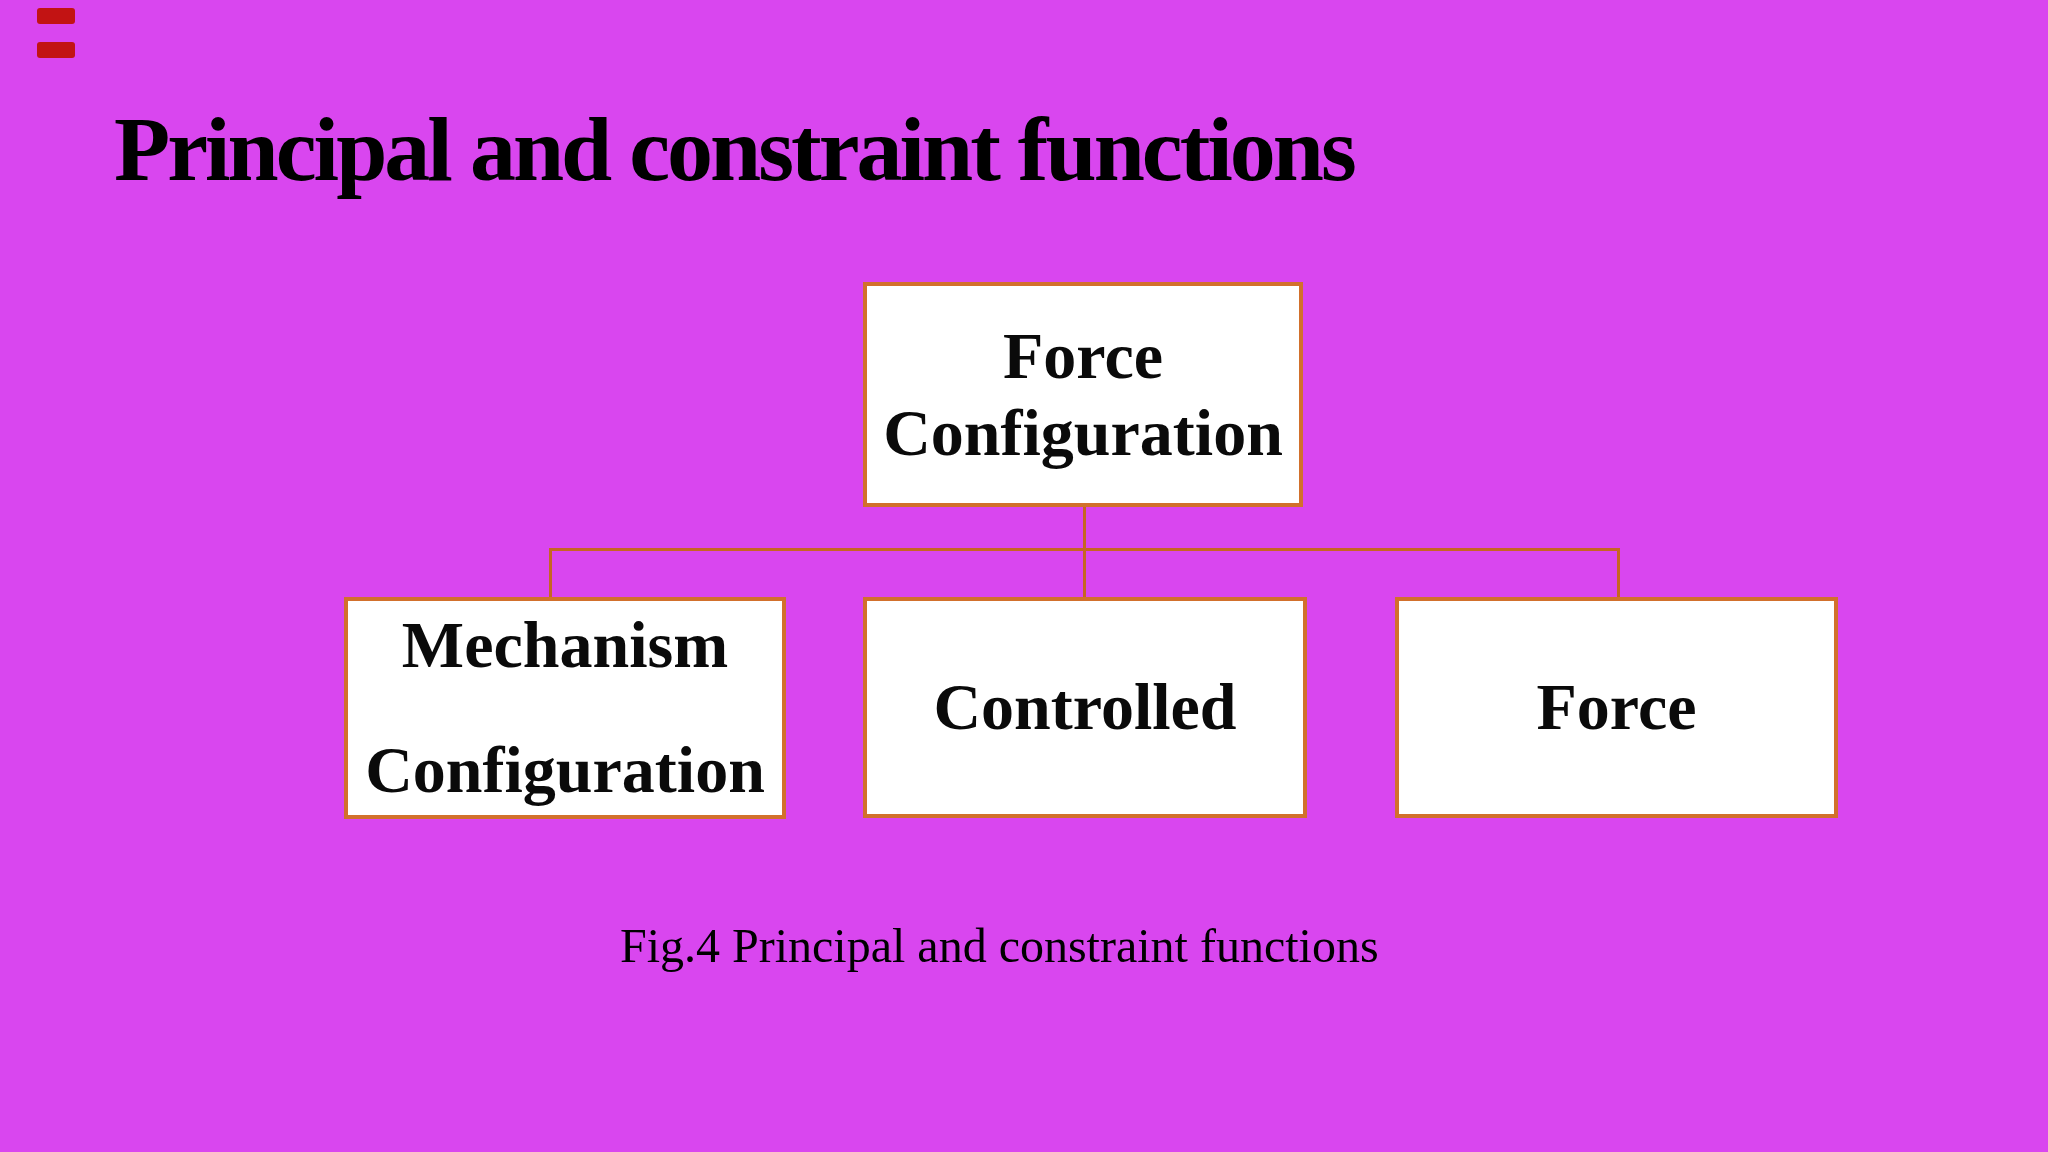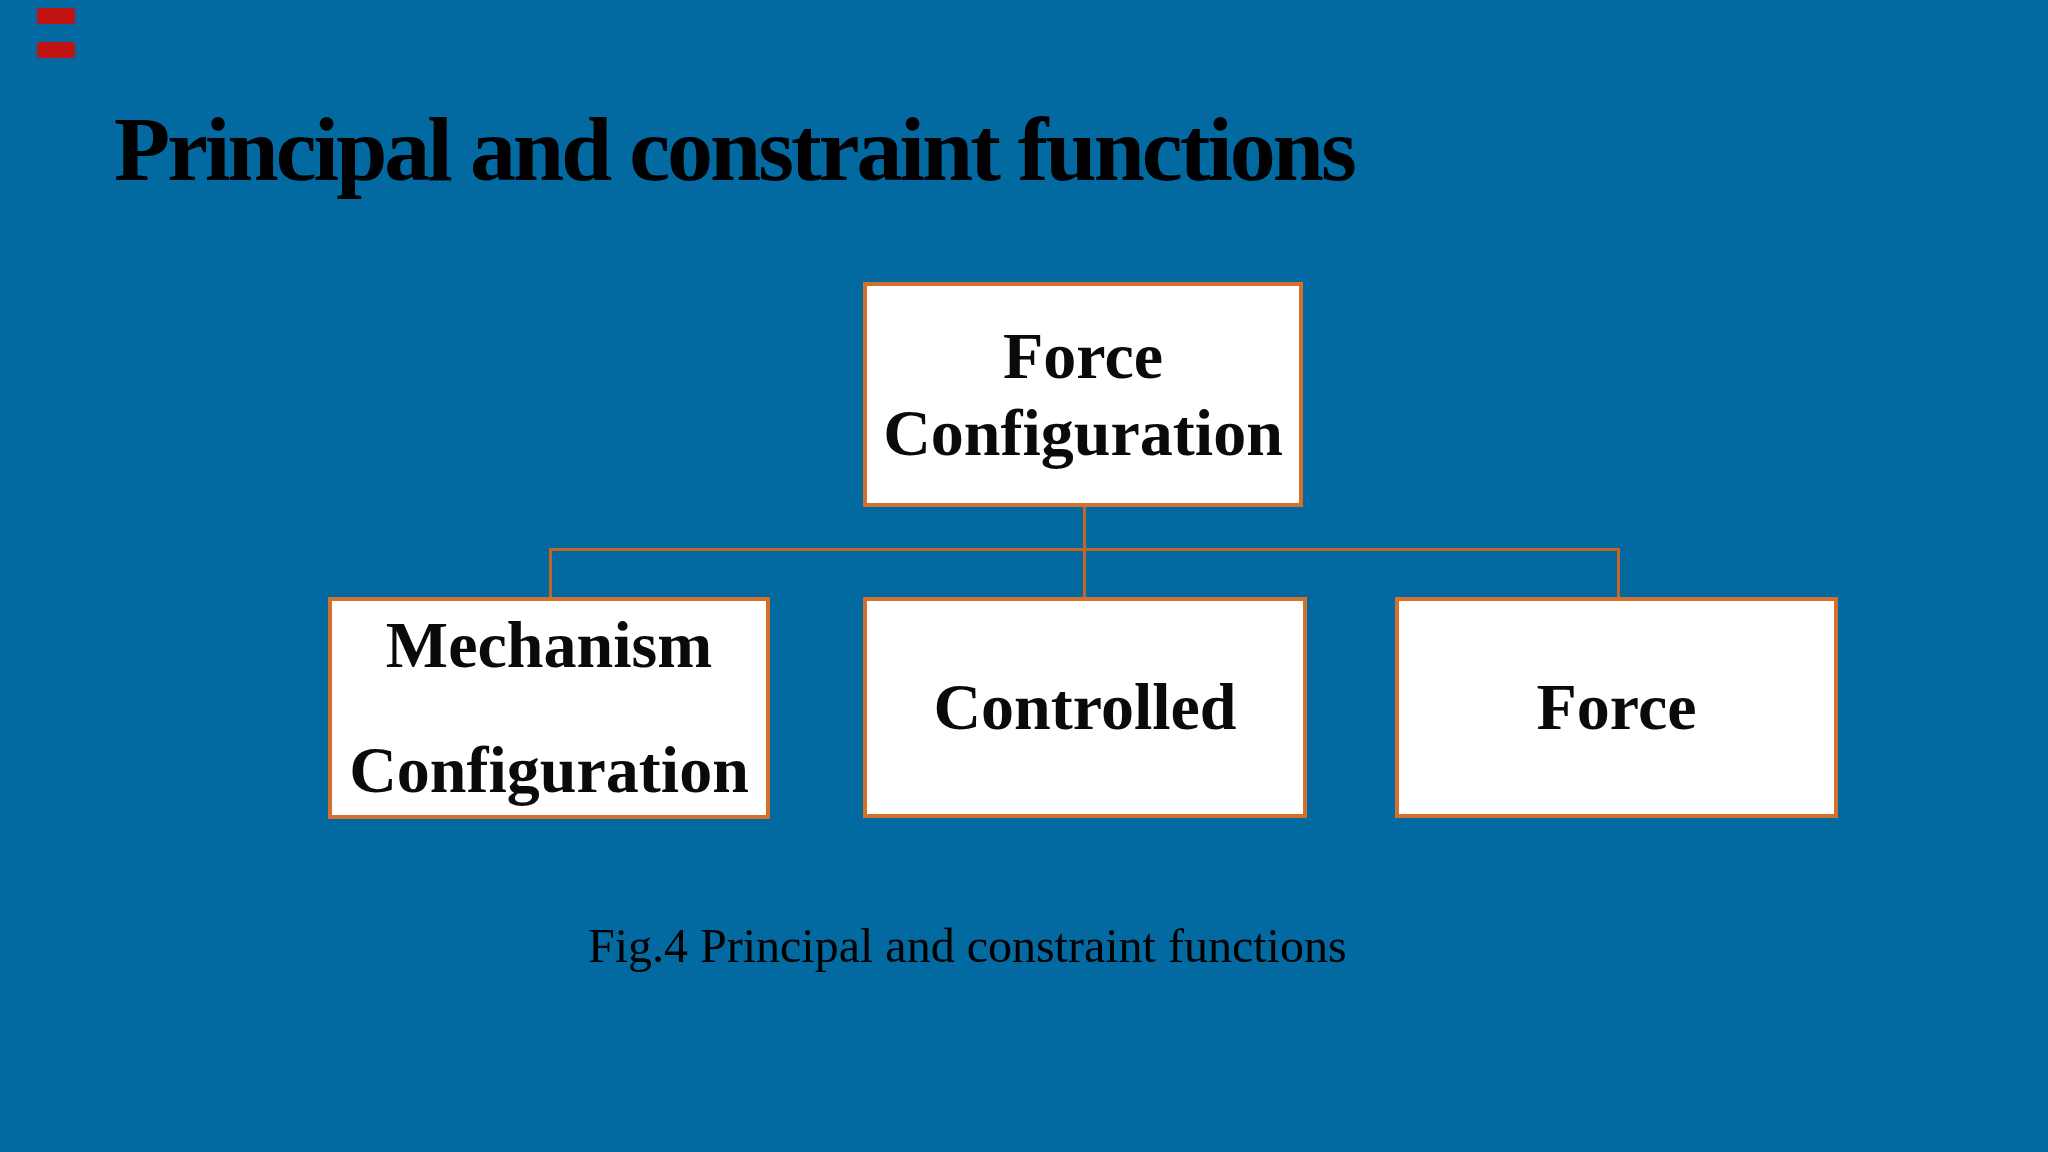--- a/index.html
+++ b/index.html
@@ -1,19 +1,19 @@
 <!DOCTYPE html>
 <html><head>
 <meta charset="utf-8">
 <style>
   html,body{margin:0;padding:0;background:#ffffff;}
   #slide{
     position:relative;
     width:2048px;height:1152px;
-    background:#0369a1;
+    background:#d946ef;
     overflow:hidden;
     font-family:"Liberation Serif","DejaVu Serif",serif;
   }
   .red-mark{
     position:absolute;left:37px;width:38px;height:16px;
     background:#c21313;border-radius:3px;
   }
   #red-mark-1{top:8px;}
   #red-mark-2{top:42px;}
   .slide-title{
@@ -28,30 +28,30 @@
     background:#ffffff;
     display:flex;flex-direction:column;
     align-items:center;justify-content:center;
     text-align:center;
   }
   .node .line{
     font-size:66px;font-weight:bold;color:#0a0a0a;
     line-height:1.16;white-space:nowrap;
   }
   #node-root{left:863px;top:282px;width:440px;height:225px;}
-  #node-child-0{left:328px;top:597px;width:442px;height:222px;gap:48px;}
+  #node-child-0{left:344px;top:597px;width:442px;height:222px;gap:48px;}
   #node-child-1{left:863px;top:597px;width:444px;height:221px;justify-content:center;}
   #node-child-2{left:1395px;top:597px;width:443px;height:221px;}
   .connector{position:absolute;background:#c66523;}
   #conn-stub-mid{left:1083px;top:507px;width:3px;height:93px;}
   #conn-horizontal{left:549px;top:548px;width:1071px;height:3px;}
   #conn-drop-left{left:549px;top:548px;width:3px;height:52px;}
   #conn-drop-right{left:1617px;top:548px;width:3px;height:52px;}
   .caption{
-    position:absolute;left:588px;top:918px;
+    position:absolute;left:620px;top:918px;
     font-size:48px;font-weight:normal;color:#000000;
     white-space:nowrap;
   }
 </style>
 </head>
 <body>
 
 <div id="slide">
 
   <div id="red-mark-1" class="red-mark"></div>

